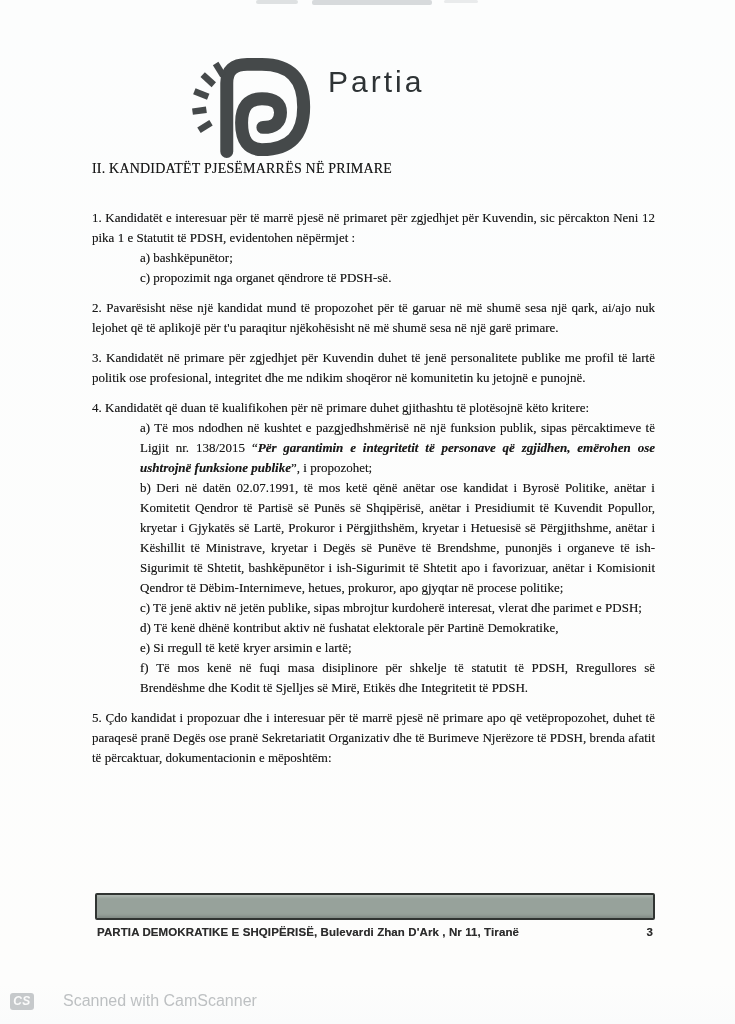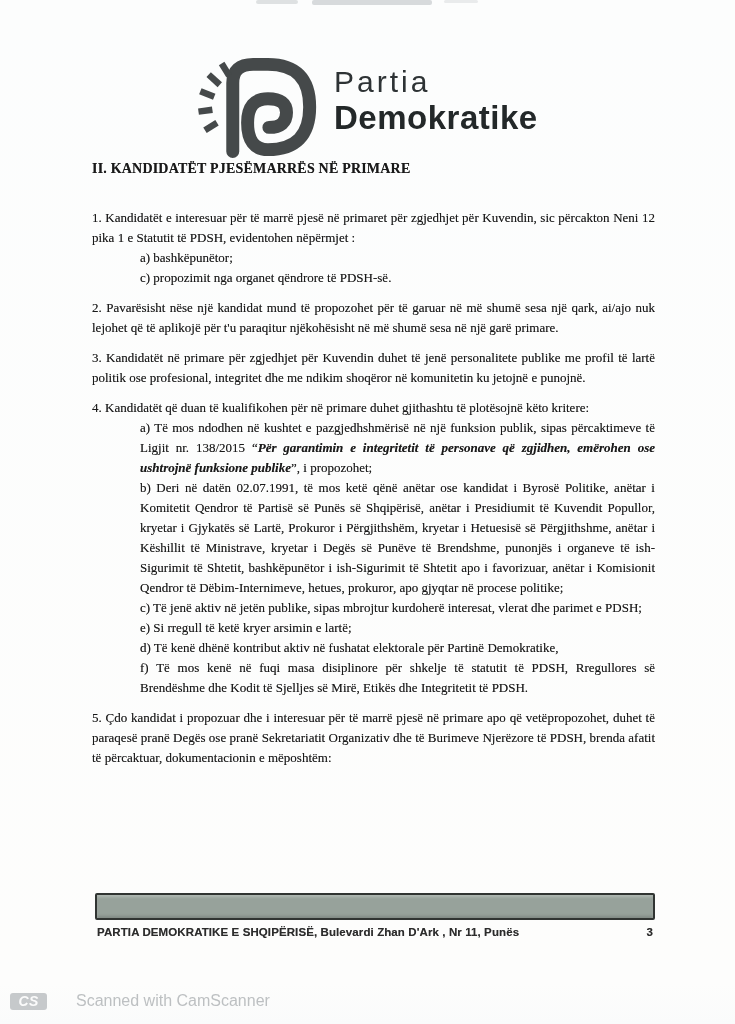--- a/index.html
+++ b/index.html
@@ -12,30 +12,30 @@
   }
   .page{position:absolute;inset:0;background:linear-gradient(180deg,#fcfdfd 0%,#fdfdfc 96%,#fafbfb 100%);}
 
   
   .smudge{position:absolute;background:rgba(70,82,88,0.16);border-radius:2px;}
   .smudge.s1{left:256px;top:0;width:42px;height:4px;}
   .smudge.s2{left:312px;top:0;width:120px;height:5px;background:rgba(70,82,88,0.20);}
   .smudge.s3{left:444px;top:0;width:34px;height:3px;background:rgba(70,82,88,0.10);}
 
   
-  .header{position:absolute;left:192px;top:55px;display:flex;align-items:flex-start;}
+  .header{position:absolute;left:186px;top:55px;display:flex;align-items:flex-start;}
   .logo{width:126px;height:104px;flex:0 0 auto;}
   .wordmark{margin-left:16px;padding-top:10px;font-family:"Liberation Sans", sans-serif;color:#2e3335;}
   .brand1{font-size:30px;font-weight:400;letter-spacing:3px;line-height:34px;}
   .brand2{font-size:33px;font-weight:700;letter-spacing:0.5px;line-height:38px;color:#232829;}
 
   
   .section-title{
     position:absolute;left:92px;top:161px;width:563px;
-    font-weight:700;font-size:14px;letter-spacing:0.2px;color:#191919;
+    font-weight:400;font-size:14px;letter-spacing:0.2px;color:#191919;
     text-shadow:0 0 0.5px rgba(25,25,25,0.55);
   }
 
   
   .doc-body{
     position:absolute;left:92px;top:200px;width:563px;
     font-size:13px;line-height:20px;color:#1a1a1a;
     text-shadow:0 0 0.5px rgba(25,25,25,0.5);
   }
   .block{margin:8px 0 10px 0;}
@@ -57,23 +57,23 @@
     text-shadow:0 0 0.4px rgba(40,40,40,0.5);
   }
 
   
   .scanner{
     position:absolute;left:10px;top:992px;
     display:flex;align-items:center;gap:7px;
     font-family:"Liberation Sans", sans-serif;
   }
   .cs-badge{
-    width:37px;height:17px;border-radius:3px;
+    width:24px;height:17px;border-radius:3px;
     background:#c6c9cb;color:#fbfbfb;
-    font-size:14px;font-weight:700;
+    font-size:12px;font-weight:700;
     display:flex;align-items:center;justify-content:center;
     letter-spacing:0.3px;
     font-style:italic;
   }
   .cs-label{font-size:16px;color:#bdc0c2;font-weight:400;margin-left:22px;}
 </style>
 </head>
 <body>
 
 <div class="page">
@@ -90,21 +90,20 @@
           <line x1="40" y1="22" x2="32" y2="9"></line>
           <line x1="30" y1="32" x2="18" y2="21"></line>
           <line x1="24" y1="45" x2="9" y2="39"></line>
           <line x1="22" y1="59" x2="7" y2="61"></line>
           <line x1="27" y1="73" x2="14" y2="81"></line>
         </g>
       </g>
     </svg>
     <div class="wordmark">
       <div class="brand1">Partia</div>
-      <div class="brand2">Demokratike</div>
     </div>
   </div>
 
   <div class="section-title">II. KANDIDATËT PJESËMARRËS NË PRIMARE</div>
 
   <div class="doc-body">
 
     <div class="block">
       <div class="p">1. Kandidatët e interesuar për të marrë pjesë në primaret për zgjedhjet për Kuvendin, sic përcakton Neni 12 pika 1 e Statutit të PDSH, evidentohen nëpërmjet :</div>
       <div class="li">a) bashkëpunëtor;</div>
@@ -117,35 +116,35 @@
 
     <div class="block">
       <div class="p">3. Kandidatët në primare për zgjedhjet për Kuvendin duhet të jenë personalitete publike me profil të lartë politik ose profesional, integritet dhe me ndikim shoqëror në komunitetin ku jetojnë e punojnë.</div>
     </div>
 
     <div class="block">
       <div class="p">4. Kandidatët që duan të kualifikohen për në primare duhet gjithashtu të plotësojnë këto kritere:</div>
       <div class="li"><span>a) Të mos ndodhen në kushtet e pazgjedhshmërisë në një funksion publik, sipas përcaktimeve të Ligjit nr. 138/2015 “</span><span class="law-quote">Për garantimin e integritetit të personave që zgjidhen, emërohen ose ushtrojnë funksione publike</span><span>”, i propozohet;</span></div>
       <div class="li">b) Deri në datën 02.07.1991, të mos ketë qënë anëtar ose kandidat i Byrosë Politike, anëtar i Komitetit Qendror të Partisë së Punës së Shqipërisë, anëtar i Presidiumit të Kuvendit Popullor, kryetar i Gjykatës së Lartë, Prokuror i Përgjithshëm, kryetar i Hetuesisë së Përgjithshme, anëtar i Këshillit të Ministrave, kryetar i Degës së Punëve të Brendshme, punonjës i organeve të ish-Sigurimit të Shtetit, bashkëpunëtor i ish-Sigurimit të Shtetit apo i favorizuar, anëtar i Komisionit Qendror të Dëbim-Internimeve, hetues, prokuror, apo gjyqtar në procese politike;</div>
       <div class="li">c) Të jenë aktiv në jetën publike, sipas mbrojtur kurdoherë interesat, vlerat dhe parimet e PDSH;</div>
+      <div class="li">d) Të kenë dhënë kontribut aktiv në fushatat elektorale për Partinë Demokratike,</div>
       <div class="li">e) Si rregull të ketë kryer arsimin e lartë;</div>
-      <div class="li">d) Të kenë dhënë kontribut aktiv në fushatat elektorale për Partinë Demokratike,</div>
       <div class="li">f) Të mos kenë në fuqi masa disiplinore për shkelje të statutit të PDSH, Rregullores së Brendëshme dhe Kodit të Sjelljes së Mirë, Etikës dhe Integritetit të PDSH.</div>
     </div>
 
     <div class="block">
       <div class="p">5. Çdo kandidat i propozuar dhe i interesuar për të marrë pjesë në primare apo që vetëpropozohet, duhet të paraqesë pranë Degës ose pranë Sekretariatit Organizativ dhe të Burimeve Njerëzore të PDSH, brenda afatit të përcaktuar, dokumentacionin e mëposhtëm:</div>
     </div>
 
   </div>
 
   <div class="footer-bar"></div>
 
   <div class="footer-line">
-    <span>PARTIA DEMOKRATIKE E SHQIPËRISË, Bulevardi Zhan D'Ark , Nr 11, Punës</span>
+    <span>PARTIA DEMOKRATIKE E SHQIPËRISË, Bulevardi Zhan D'Ark , Nr 11, Tiranë</span>
     <span>3</span>
   </div>
 
   <div class="scanner">
     <span class="cs-badge">CS</span>
     <span class="cs-label">Scanned with CamScanner</span>
   </div>
 
 </div>
 

